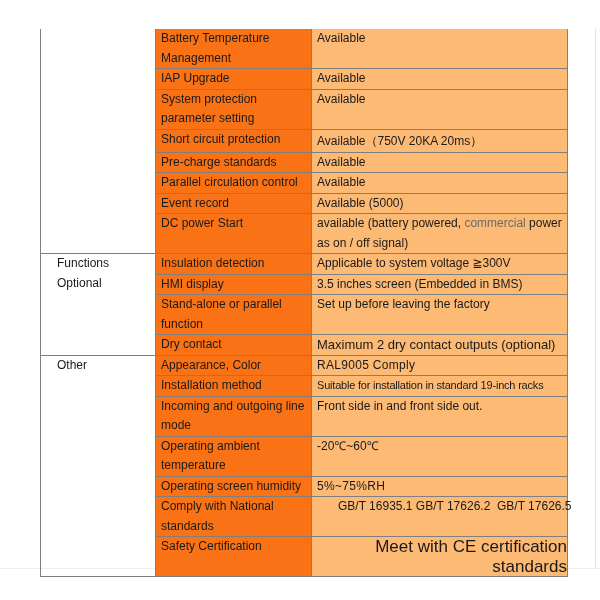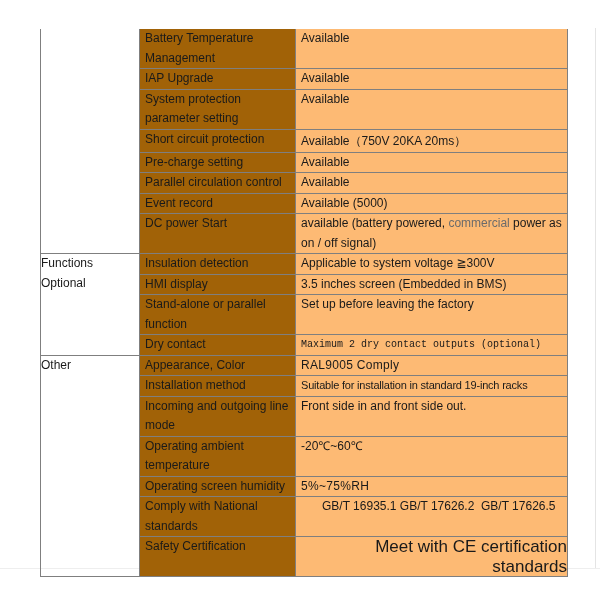--- a/index.html
+++ b/index.html
@@ -2,22 +2,22 @@
 <html><head>
 <meta charset="utf-8">
 <style>
   html, body { margin:0; padding:0; background:#ffffff; }
   body { width:600px; height:600px; position:relative; overflow:hidden;
          font-family:"Liberation Sans", sans-serif; color:#1a1a1a; }
   .page-edge-right { position:absolute; left:595px; top:28px; width:1px; height:540px; background:#e4e4e4; }
   .page-edge-bottom { position:absolute; left:0; top:568px; width:600px; height:1px; background:#eeeeee; }
   table.spec { position:absolute; left:40px; top:29px; border-collapse:collapse; width:528px; table-layout:fixed; }
   table.spec td { border:1px solid #7f7f7f; font-size:12px; line-height:19.5px; vertical-align:top; padding:0 0 0 5px; }
-  table.spec td.cat { width:98px; border-top:none; padding-left:0; border-left:1.5px solid #7f7f7f; }
-  table.spec td.feat { width:150px; background:#a16207; }
+  table.spec td.cat { width:98px; border-top:none; padding-left:16px; border-left:1.5px solid #7f7f7f; }
+  table.spec td.feat { width:150px; background:#f97316; }
   table.spec td.val { background:#fdba74; }
   table.spec tr:first-child td { border-top:none; }
   .muted { color:#6b6b6b; }
   .bigval { font-size:13px; letter-spacing:0.3px; }
   .smallval { font-size:11px; }
 </style>
 </head>
 <body>
 
 <div class="page-edge-right"></div>
@@ -37,21 +37,21 @@
     </tr>
     <tr>
       <td class="feat">System protection parameter setting</td>
       <td class="val">Available</td>
     </tr>
     <tr>
       <td class="feat">Short circuit protection</td>
       <td class="val" style="line-height:22px;">Available（750V 20KA 20ms）</td>
     </tr>
     <tr>
-      <td class="feat">Pre-charge setting</td>
+      <td class="feat">Pre-charge standards</td>
       <td class="val">Available</td>
     </tr>
     <tr>
       <td class="feat">Parallel circulation control</td>
       <td class="val">Available</td>
     </tr>
     <tr>
       <td class="feat">Event record</td>
       <td class="val">Available (5000)</td>
     </tr>
@@ -68,21 +68,21 @@
     <tr>
       <td class="feat">HMI display</td>
       <td class="val">3.5 inches screen (Embedded in BMS)</td>
     </tr>
     <tr>
       <td class="feat">Stand-alone or parallel function</td>
       <td class="val">Set up before leaving the factory</td>
     </tr>
     <tr>
       <td class="feat">Dry contact</td>
-      <td class="val smallval" style="font-size:10px;font-family:Liberation Mono, monospace;">Maximum 2 dry contact outputs (optional)</td>
+      <td class="val smallval" style="font-size:13px;">Maximum 2 dry contact outputs (optional)</td>
     </tr>
 
     <tr>
       <td class="cat" rowspan="7" style="border-top:1px solid #7f7f7f;">Other</td>
       <td class="feat">Appearance, Color</td>
       <td class="val" style="letter-spacing:0.3px;">RAL9005 Comply</td>
     </tr>
     <tr>
       <td class="feat">Installation method</td>
       <td class="val" style="font-size:11px;letter-spacing:-0.2px;">Suitable for installation in standard 19-inch racks</td>

